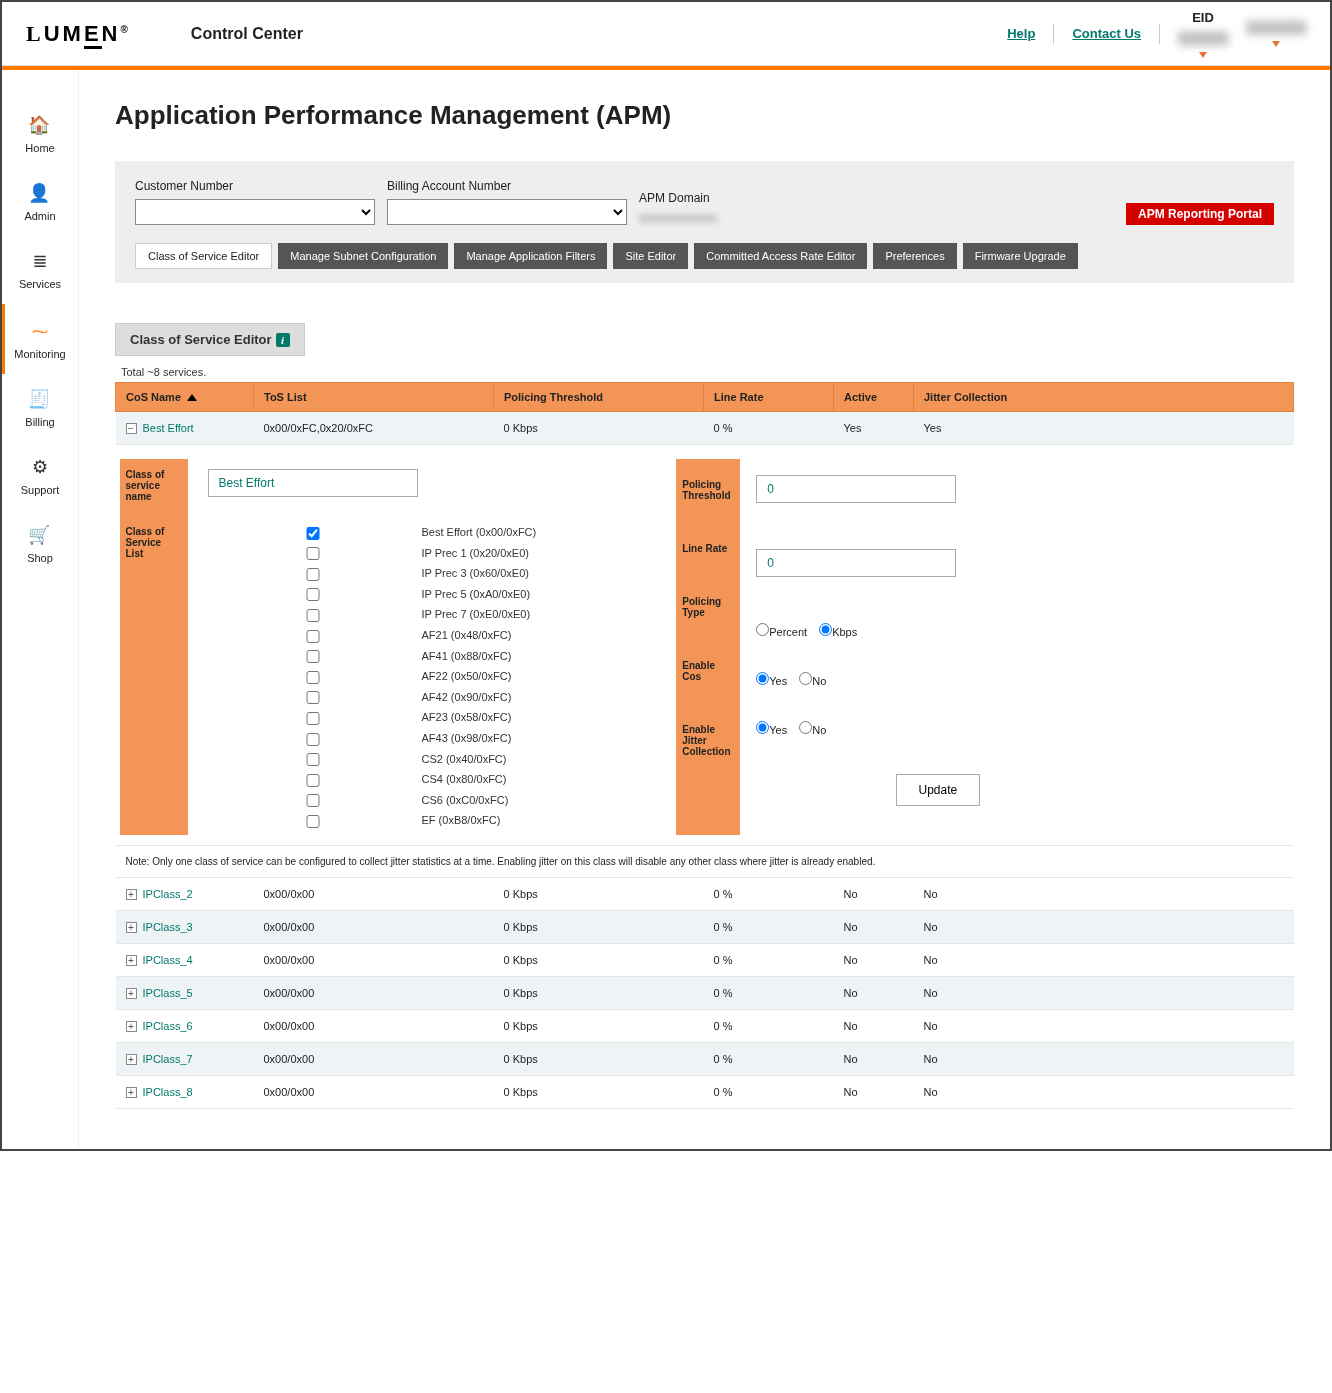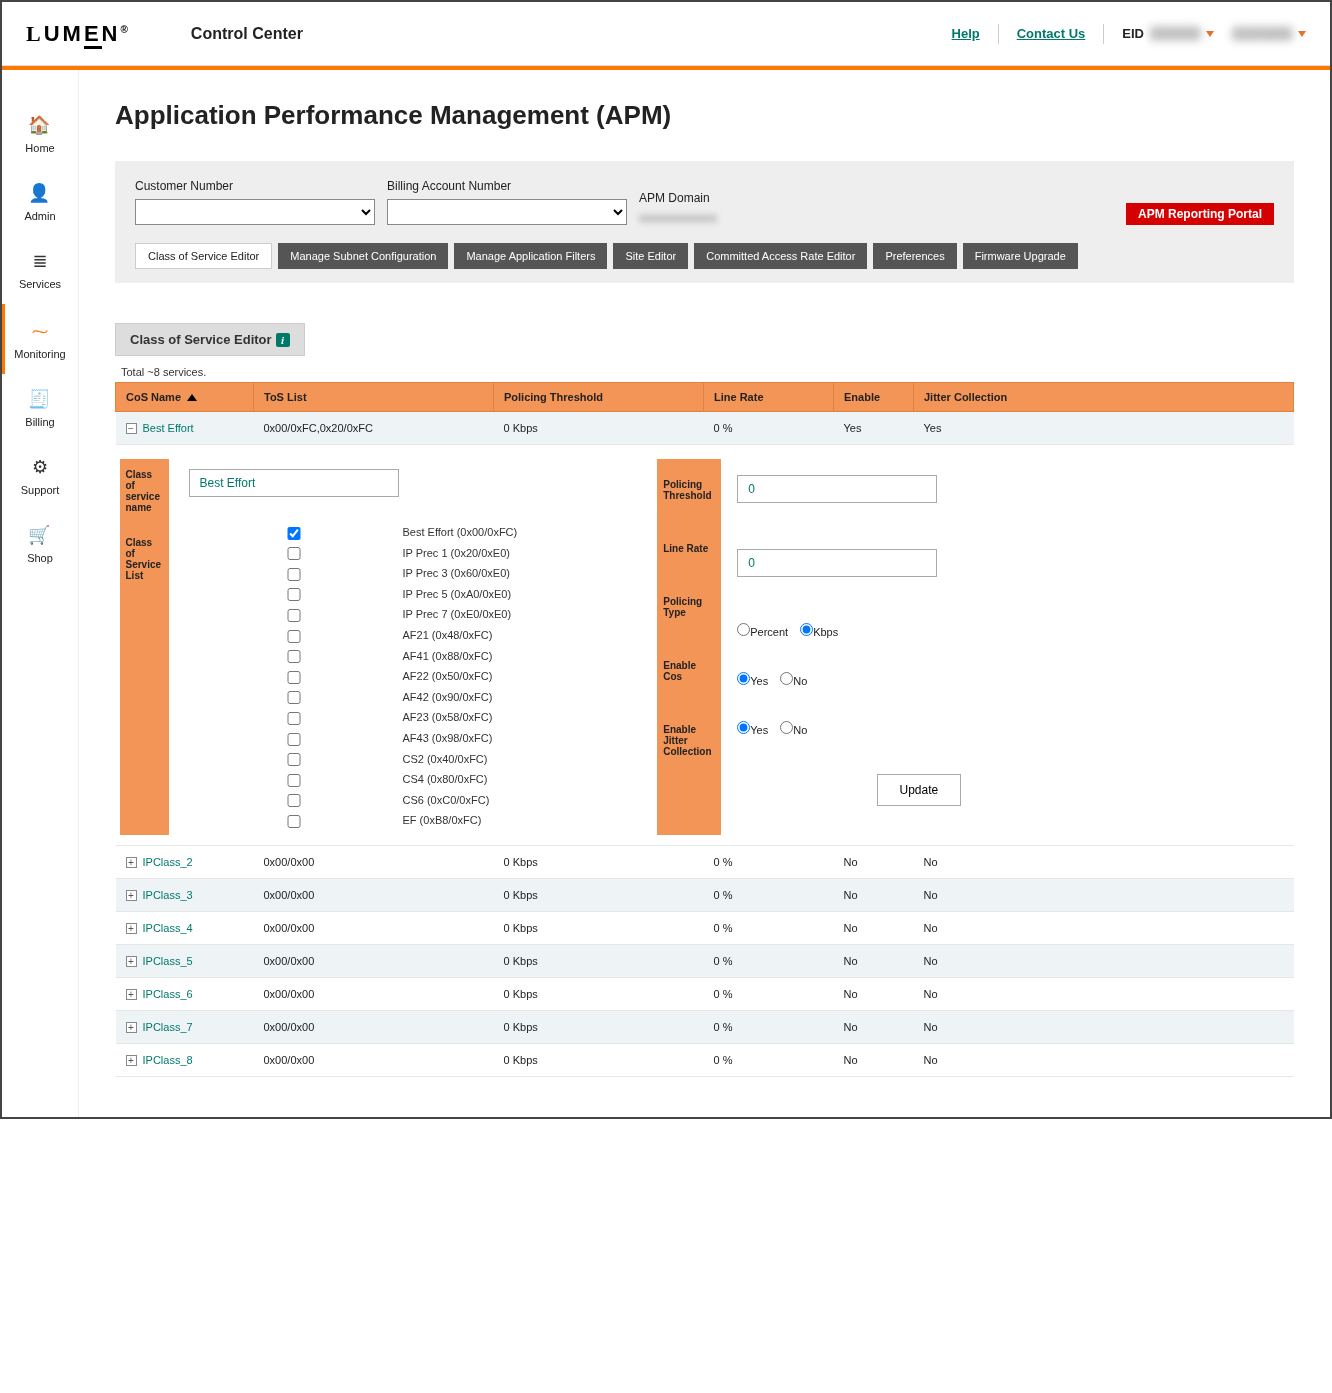--- a/index.html
+++ b/index.html
@@ -3,21 +3,21 @@
 <meta charset="utf-8">
 <style>
   * { box-sizing: border-box; margin: 0; padding: 0; }
   body { font-family: Arial, Helvetica, sans-serif; font-size: 12px; color: #333; background: #fff; width: 1332px; border: 2px solid #444; }
   .topbar { display: flex; align-items: center; padding: 10px 24px; border-bottom: 1px solid #ddd; height: 64px; }
   .logo { font-size: 22px; font-weight: 700; letter-spacing: 3px; color: #000; }
   .logo-reg { font-size: 10px; vertical-align: super; }
   .topbar-title { font-size: 16px; font-weight: 700; color: #222; margin-left: 60px; }
   .topbar-right { margin-left: auto; display: flex; align-items: center; gap: 18px; font-size: 13px; }
   .topbar-right a { color: #00796b; font-weight: 700; text-decoration: underline; }
-  .eid { color: #222; font-weight: 700; display: flex; align-items: center; gap: 6px; }
+  .eid { color: #222; font-weight: 700; display: flex; align-items: center; gap: 6px; flex-direction: column; }
   .blur { filter: blur(4px); background: #ccc; color: #aaa; border-radius: 2px; }
   .chev-down { display: inline-block; width: 0; height: 0; border-left: 4px solid transparent; border-right: 4px solid transparent; border-top: 6px solid #e6722b; }
   .orange-strip { height: 4px; background: #ff7800; }
   .shell { display: flex; }
   .sidebar { width: 77px; background: #fff; border-right: 1px solid #eee; padding-top: 30px; }
   .sidebar-item { text-align: center; padding: 14px 0; font-size: 11px; color: #222; cursor: pointer; }
   .sidebar-item.active { background: #fff; box-shadow: inset 3px 0 0 #ff7800; }
   .sidebar-item .icon { display: block; margin: 0 auto 6px; font-size: 18px; color: #333; }
   .sidebar-item.active .icon { color: #ff7800; }
   .main { flex: 1; padding: 30px 36px 40px; }
@@ -38,21 +38,21 @@
   table.cos { width: 100%; border-collapse: collapse; font-size: 11px; }
   table.cos thead th { background: #f39556; color: #222; font-weight: 700; text-align: left; padding: 8px 10px; border: 1px solid #e1823e; }
   table.cos thead th.sorted::after { content: ""; display: inline-block; margin-left: 6px; width: 0; height: 0; border-left: 5px solid transparent; border-right: 5px solid transparent; border-bottom: 7px solid #000; }
   table.cos tbody td { padding: 10px 10px; border-bottom: 1px solid #e6e6e6; color: #222; }
   table.cos tbody tr.even td { background: #eef3f6; }
   table.cos tbody tr.odd td { background: #fff; }
   .cos-name { color: #00796b; }
   .exp-icon { display: inline-block; width: 11px; height: 11px; border: 1px solid #888; color: #555; font-size: 10px; line-height: 10px; text-align: center; margin-right: 6px; background: #fff; }
   .editor-wrap td { padding: 0 !important; }
   .editor { display: flex; padding: 14px 4px 10px; background: #fff; }
-  .editor-labelcol { width: 49px; background: #f39556; font-size: 10px; font-weight: 700; color: #222; padding: 10px 6px; }
+  .editor-labelcol { width: 68px; background: #f39556; font-size: 10px; font-weight: 700; color: #222; padding: 10px 6px; }
   .editor-labelcol div { margin-bottom: 24px; }
   .editor-name { padding: 10px 20px 0; }
   .editor-name input { border: 1px solid #aaa; padding: 6px 10px; width: 210px; font-size: 12px; color: #00796b; }
   .chk-cols { display: flex; gap: 50px; margin-top: 22px; padding-left: 0; }
   .chk-col { font-size: 11px; color: #333; }
   .chk-col label { display: block; margin: 7px 0; white-space: nowrap; }
   .chk-col input { margin-right: 4px; vertical-align: middle; }
   .side-labels { width: 64px; background: #f39556; font-size: 10px; font-weight: 700; color: #222; padding: 20px 6px 0; }
   .side-labels div { margin-bottom: 42px; }
   .side-inputs { padding: 16px 16px 0; background: #fff; }
@@ -136,21 +136,21 @@
       </div>
       <div class="total-line">Total ~8 services.</div>
 
       <table class="cos">
         <thead>
           <tr>
             <th class="sorted" style="width:138px">CoS Name</th>
             <th style="width:240px">ToS List</th>
             <th style="width:210px">Policing Threshold</th>
             <th style="width:130px">Line Rate</th>
-            <th style="width:80px">Enable</th>
+            <th style="width:80px">Active</th>
             <th>Jitter Collection</th>
           </tr>
         </thead>
         <tbody id="cosBody">
             <tr class="even">
               <td><span class="exp-icon">−</span><span class="cos-name">Best Effort</span></td>
               <td>0x00/0xFC,0x20/0xFC</td>
               <td>0 Kbps</td>
               <td>0 %</td>
               <td>Yes</td>
@@ -209,20 +209,23 @@
                     <input type="text" value="0" style="">
                     <input type="text" value="0" style="">
                     <div class="radio-row"><label><input type="radio" name="pt" style="">Percent</label><label><input type="radio" name="pt" checked="" style="">Kbps</label></div>
                     <div class="radio-row"><label><input type="radio" name="ec" checked="" style="">Yes</label><label><input type="radio" name="ec" style="">No</label></div>
                     <div class="radio-row"><label><input type="radio" name="ej" checked="" style="">Yes</label><label><input type="radio" name="ej" style="">No</label></div>
                     <button class="update-btn">Update</button>
                   </div>
                 </div>
               </td>
             </tr>
+            <tr>
+              <td colspan="6" class="note">Note: Only one class of service can be configured to collect jitter statistics at a time. Enabling jitter on this class will disable any other class where jitter is already enabled.</td>
+            </tr>
             <tr class="odd">
               <td><span class="exp-icon">+</span><span class="cos-name">IPClass_2</span></td>
               <td>0x00/0x00</td>
               <td>0 Kbps</td>
               <td>0 %</td>
               <td>No</td>
               <td>No</td>
             </tr>
             <tr class="even">
               <td><span class="exp-icon">+</span><span class="cos-name">IPClass_3</span></td>

